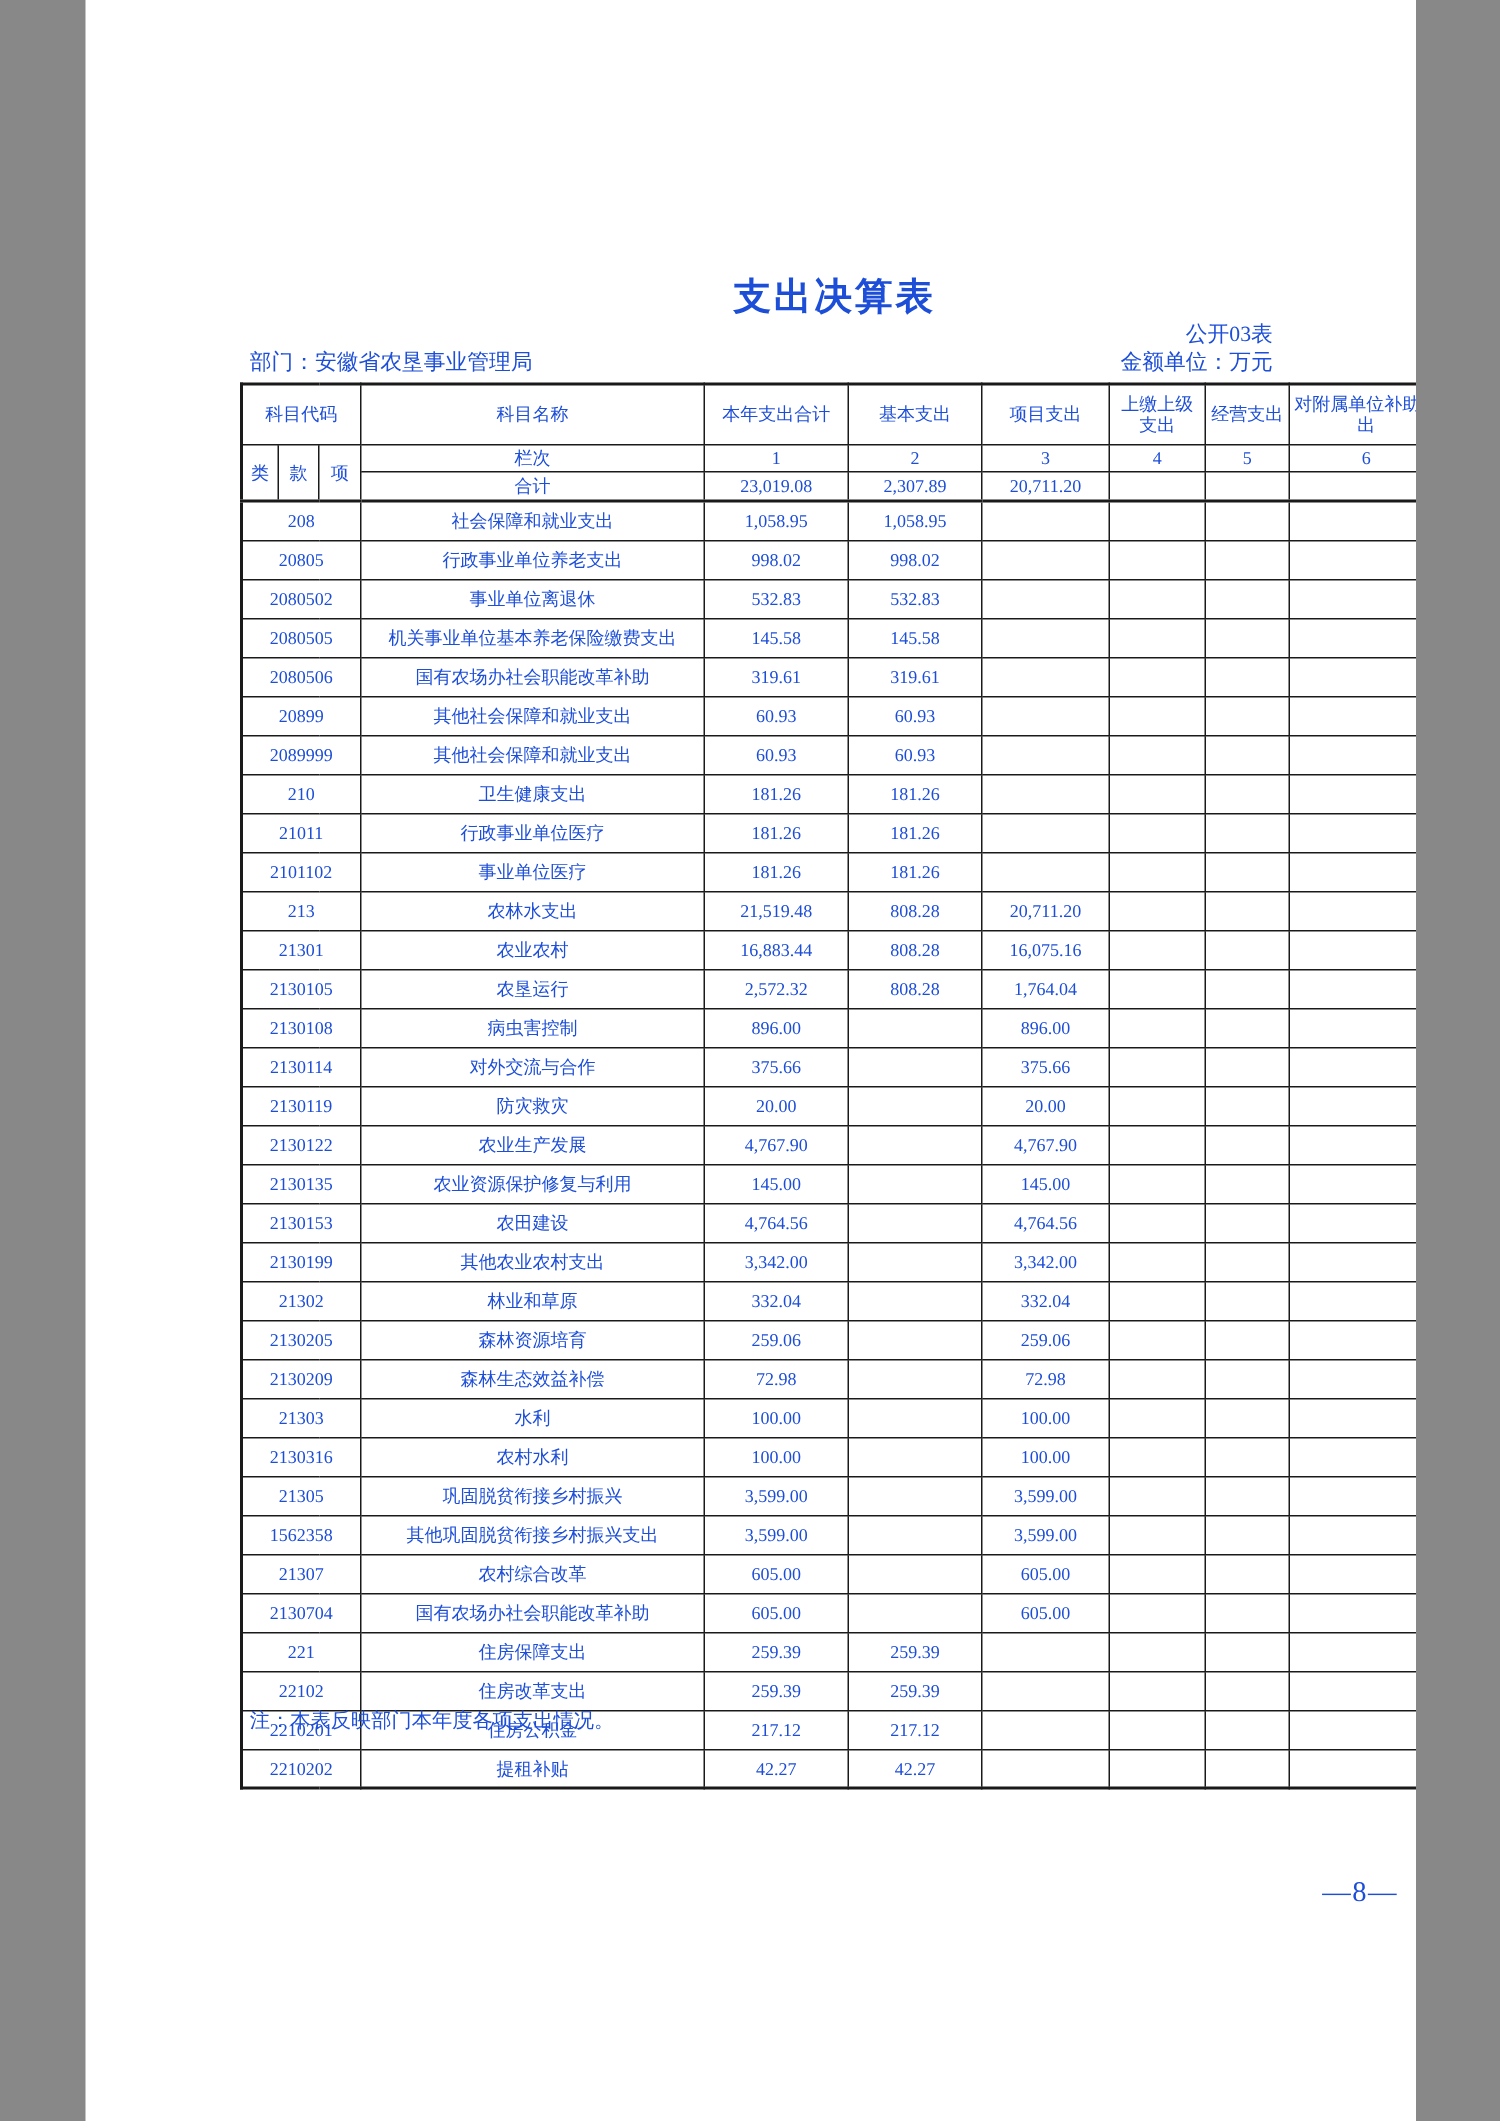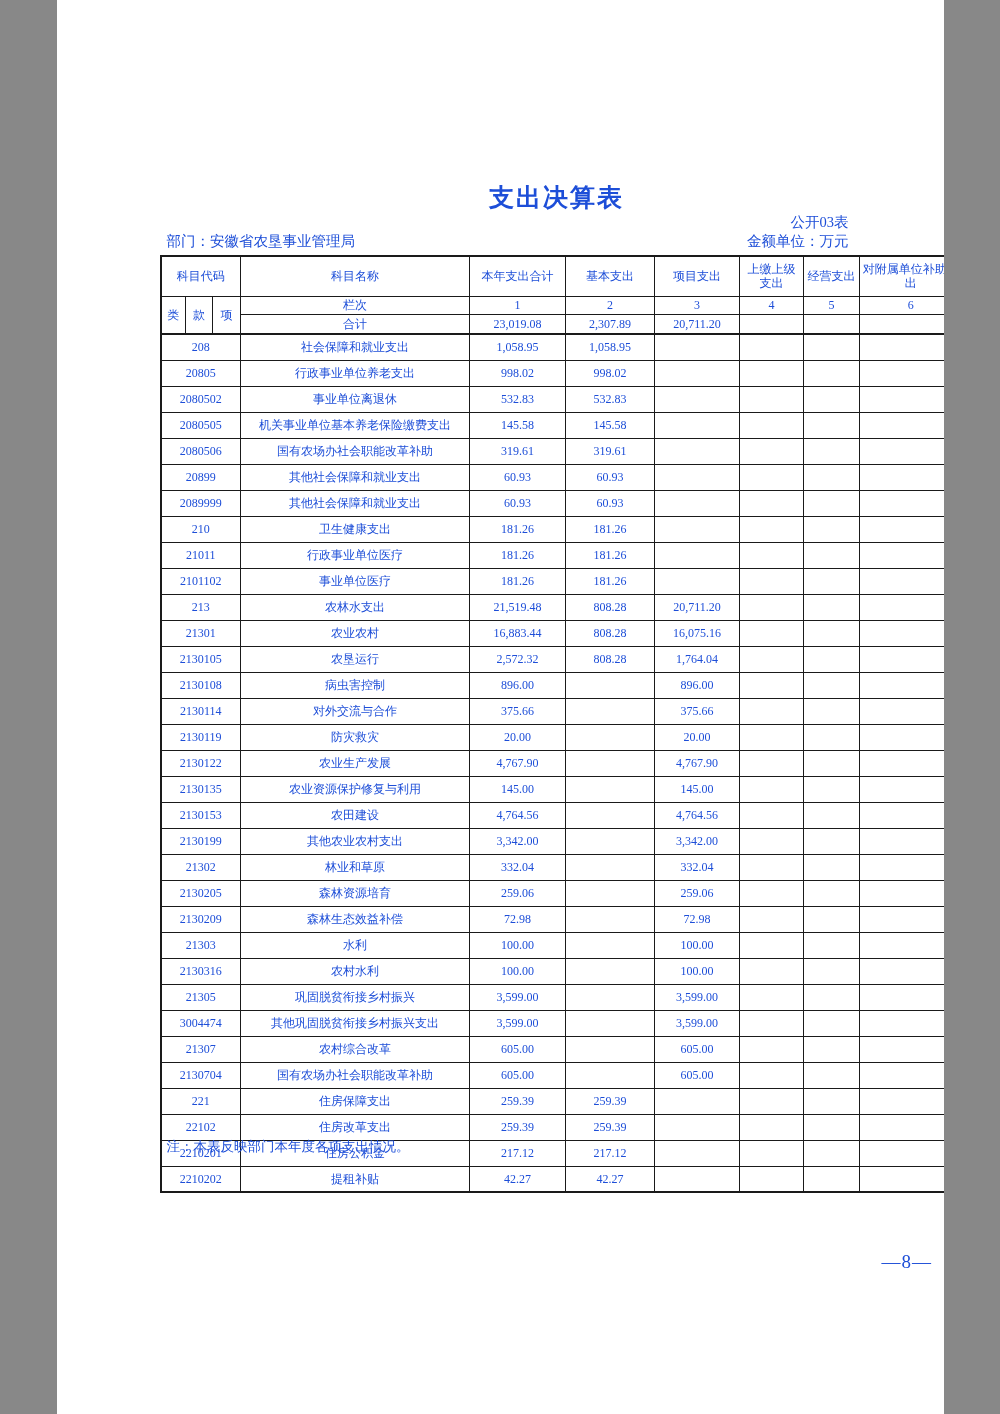--- a/index.html
+++ b/index.html
@@ -376,21 +376,21 @@
     <td colspan="3" class="c-code">21305</td>
     <td class="c-name">巩固脱贫衔接乡村振兴</td>
     <td class="c-num">3,599.00</td>
     <td class="c-num"></td>
     <td class="c-num">3,599.00</td>
     <td class="c-num"></td>
     <td class="c-num"></td>
     <td class="c-num"></td>
   </tr>
         <tr>
-    <td colspan="3" class="c-code">3004474</td>
+    <td colspan="3" class="c-code">1562358</td>
     <td class="c-name">其他巩固脱贫衔接乡村振兴支出</td>
     <td class="c-num">3,599.00</td>
     <td class="c-num"></td>
     <td class="c-num">3,599.00</td>
     <td class="c-num"></td>
     <td class="c-num"></td>
     <td class="c-num"></td>
   </tr>
         <tr>
     <td colspan="3" class="c-code">21307</td>

